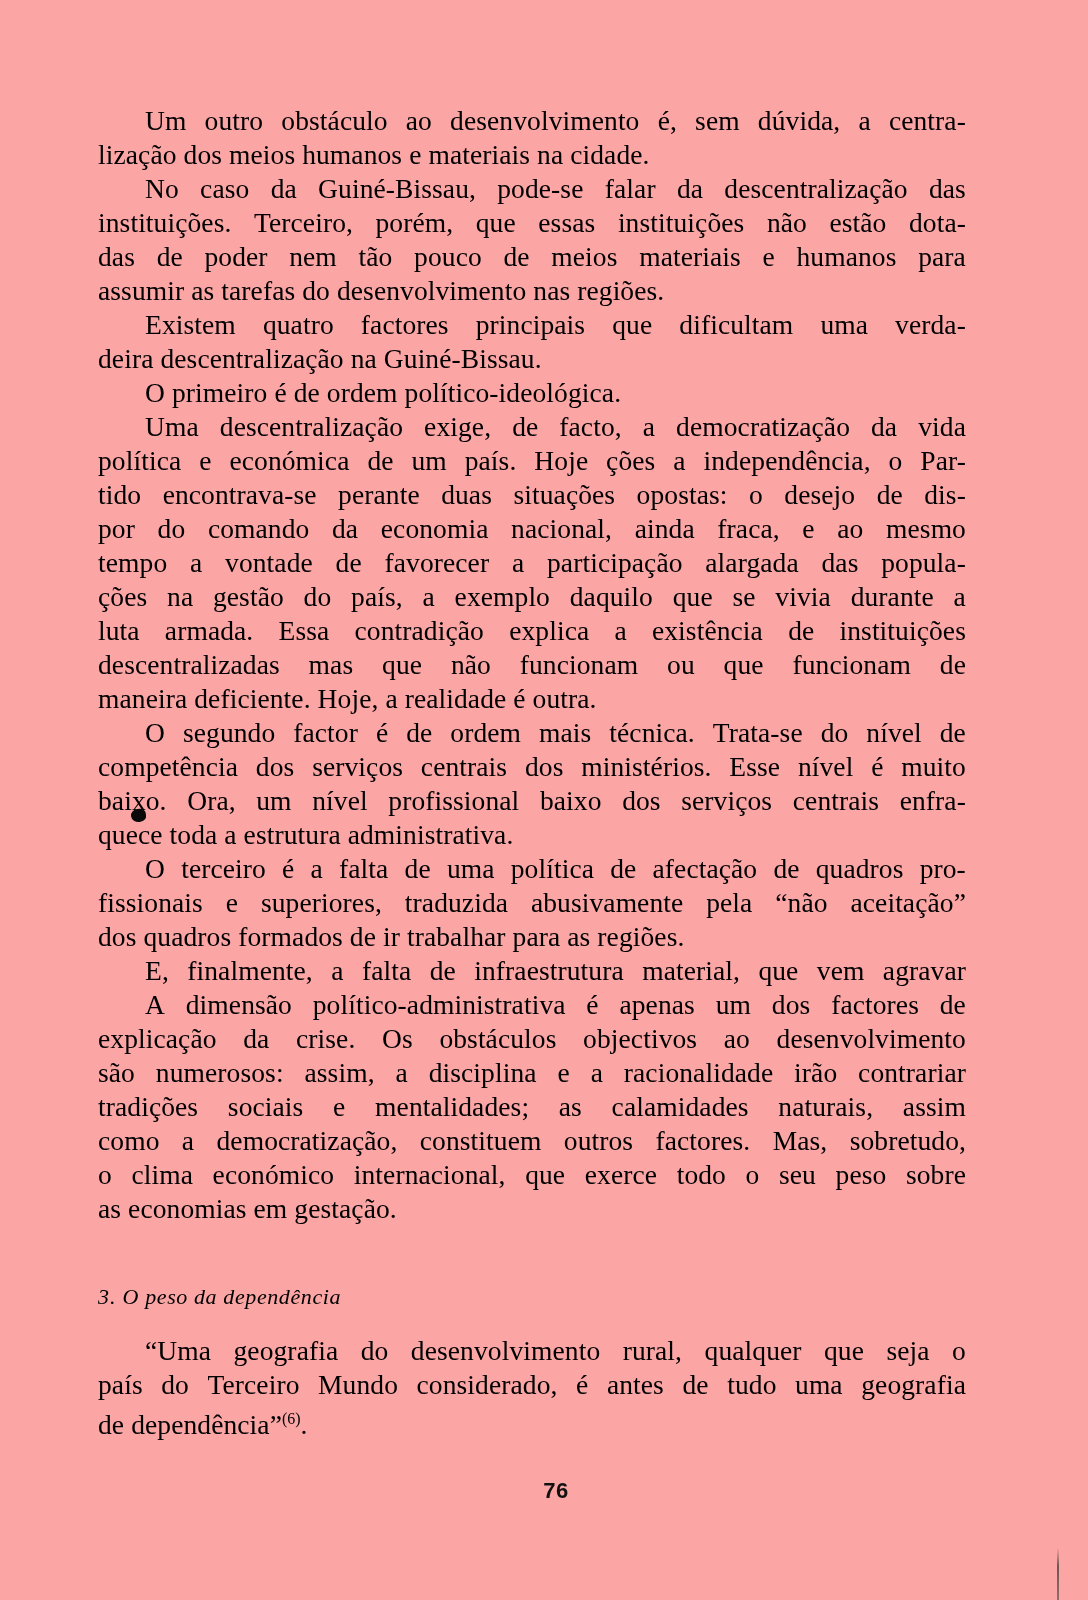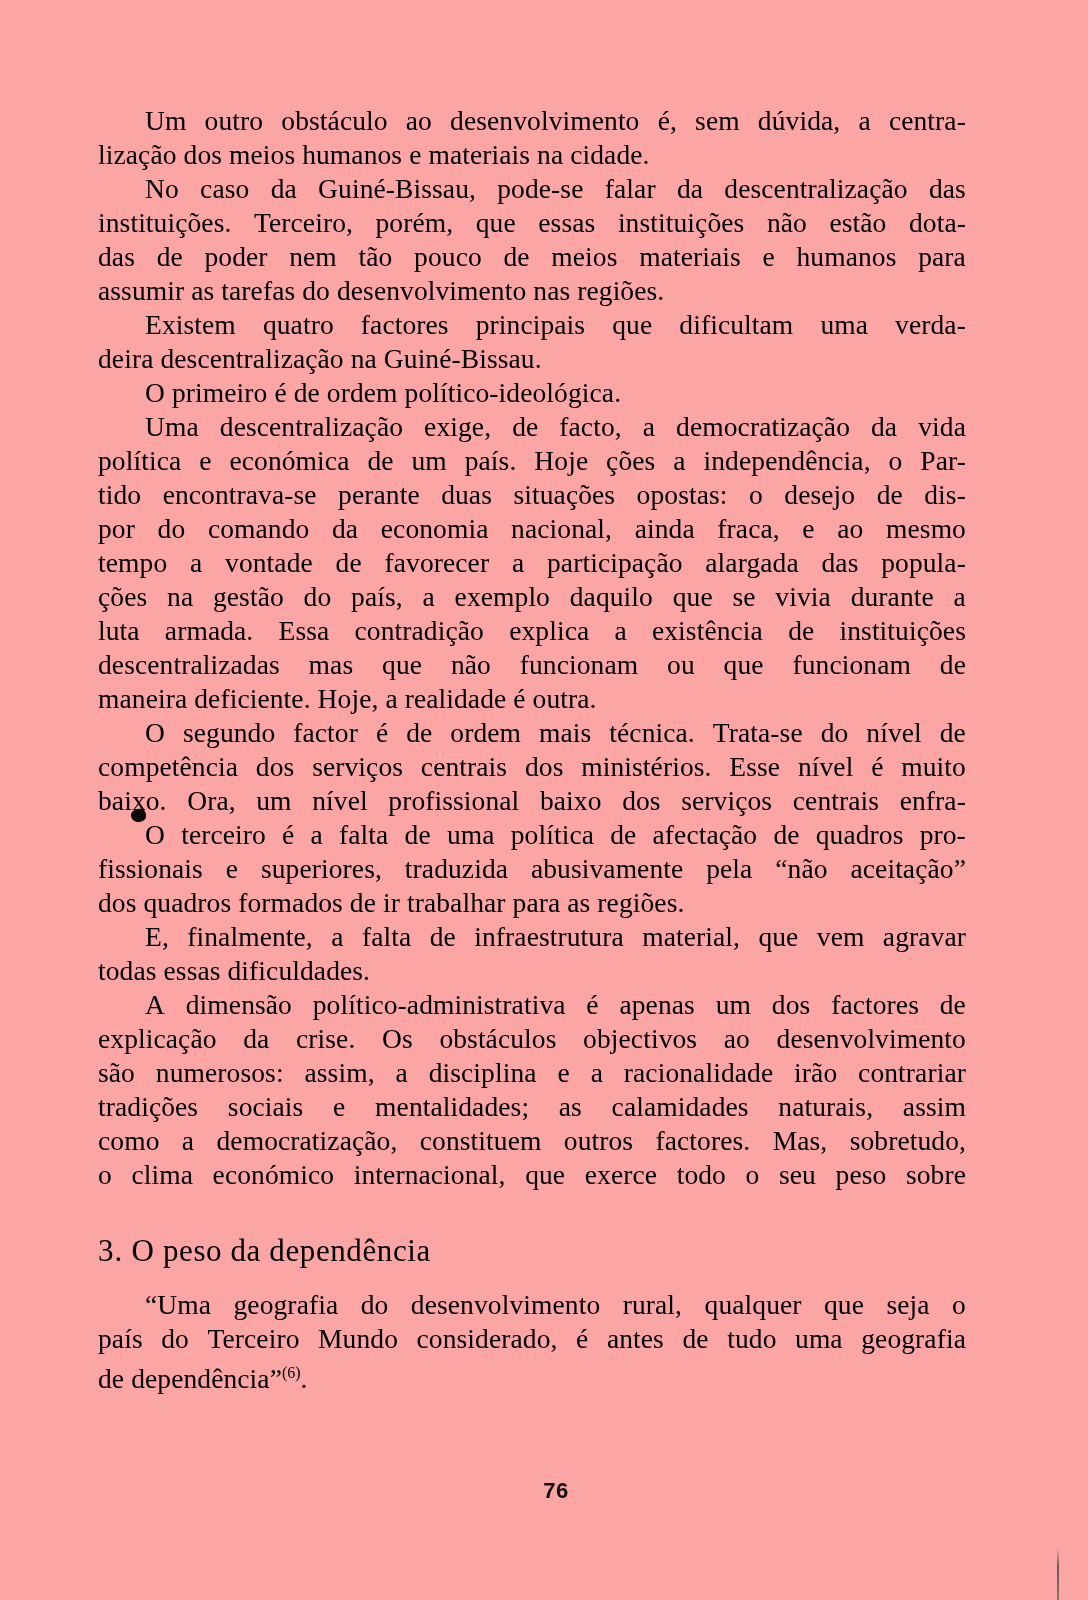--- a/index.html
+++ b/index.html
@@ -42,23 +42,25 @@
   .line.ind { padding-left: 47px; }
   .line.ind.j { width: 821px; margin-left: 47px; padding-left: 0; }
 
   .gap { display: block; height: 34px; }
   .gap.tiny { height: 12px; }
 
   .heading {
     display: block;
     height: 50px;
     line-height: 50px;
-    font-size: 31px;
+    font-size: 22px;
+    font-style: italic;
     white-space: nowrap;
     letter-spacing: 0.6px;
+    margin-top: 12px;
   }
   .heading .num { letter-spacing: 1px; }
 
   sup.fn {
     font-size: 0.58em;
     vertical-align: 0.62em;
     letter-spacing: 0;
   }
 
   
@@ -296,20 +298,21 @@
           <span>Ora,</span>
           <span>um</span>
           <span>nível</span>
           <span>profissional</span>
           <span>baixo</span>
           <span>dos</span>
           <span>serviços</span>
           <span>centrais</span>
           <span>enfra-</span>
         </div>
+        <div class="line">quece  toda  a  estrutura  administrativa.</div>
         <div class="line ind j">
           <span>O</span>
           <span>terceiro</span>
           <span>é</span>
           <span>a</span>
           <span>falta</span>
           <span>de</span>
           <span>uma</span>
           <span>política</span>
           <span>de</span>
@@ -334,21 +337,20 @@
           <span>finalmente,</span>
           <span>a</span>
           <span>falta</span>
           <span>de</span>
           <span>infraestrutura</span>
           <span>material,</span>
           <span>que</span>
           <span>vem</span>
           <span>agravar</span>
         </div>
-        <div class="line">todas  essas  dificuldades.</div>
         <div class="line ind j">
           <span>A</span>
           <span>dimensão</span>
           <span>político-administrativa</span>
           <span>é</span>
           <span>apenas</span>
           <span>um</span>
           <span>dos</span>
           <span>factores</span>
           <span>de</span>
@@ -401,20 +403,21 @@
           <span>económico</span>
           <span>internacional,</span>
           <span>que</span>
           <span>exerce</span>
           <span>todo</span>
           <span>o</span>
           <span>seu</span>
           <span>peso</span>
           <span>sobre</span>
         </div>
+        <div class="line">as  economias  em  gestação.</div>
       </div>
 
     <span class="gap"></span>
 
     <div class="heading">
       <span class="num">3.</span>
       <span>O  peso  da  dependência</span>
     </div>
 
     <span class="gap tiny"></span>

